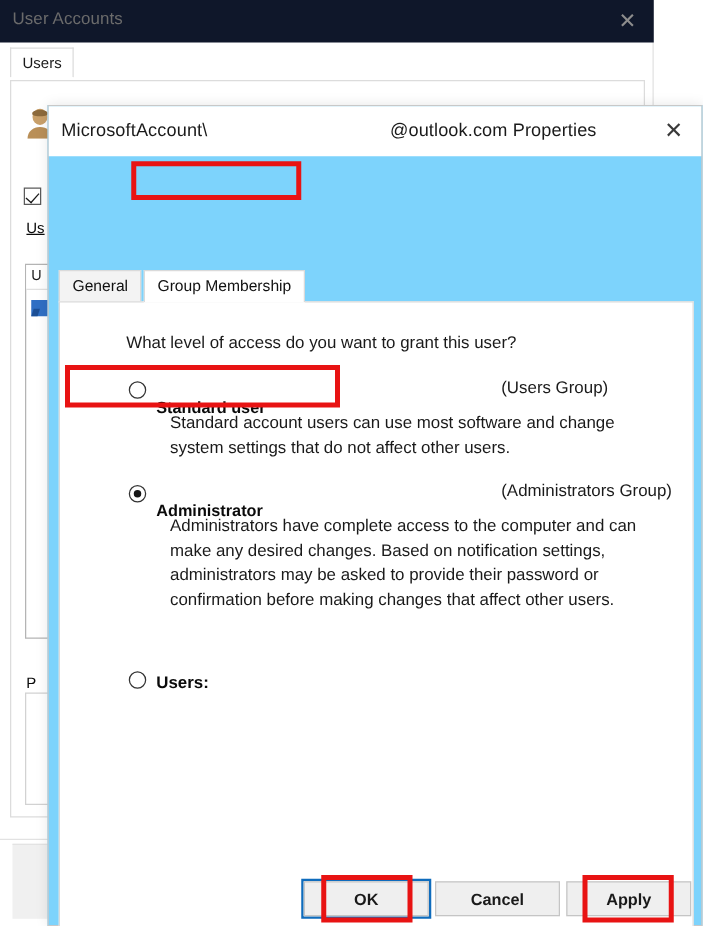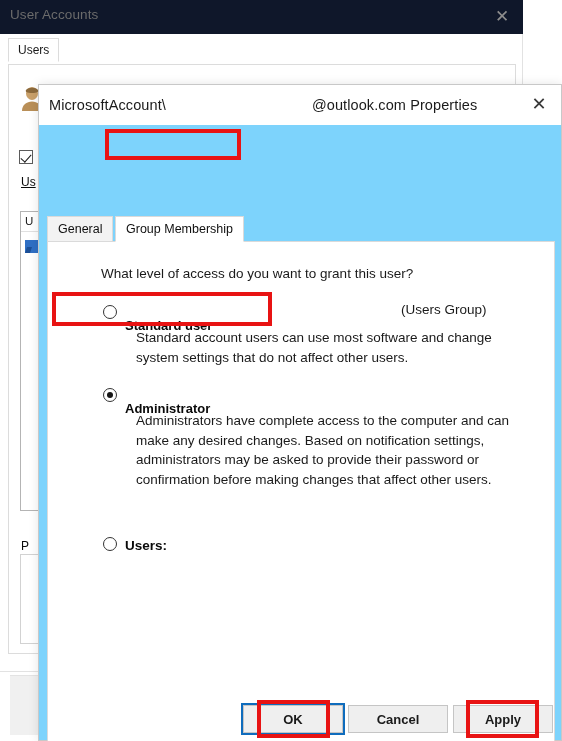--- a/index.html
+++ b/index.html
@@ -369,20 +369,21 @@
         <span class="opt-label">Standard user</span>
         <span class="opt-group">(Users Group)</span>
       </div>
       <div class="opt-desc">Standard account users can use most software and change system settings that do not affect other users.</div>
     </div>
 
     <div class="opt" id="optAdmin">
       <div class="opt-head">
         <span class="radio checked"></span>
         <span class="opt-label">Administrator</span>
+        <span class="opt-group">(Administrators Group)</span>
       </div>
       <div class="opt-desc">Administrators have complete access to the computer and can make any desired changes. Based on notification settings, administrators may be asked to provide their password or confirmation before making changes that affect other users.</div>
     </div>
 
     <div class="other-row">
       <span class="radio"></span>
       <span class="other-label">Users:</span>
     </div>
   </div>
 </div>

